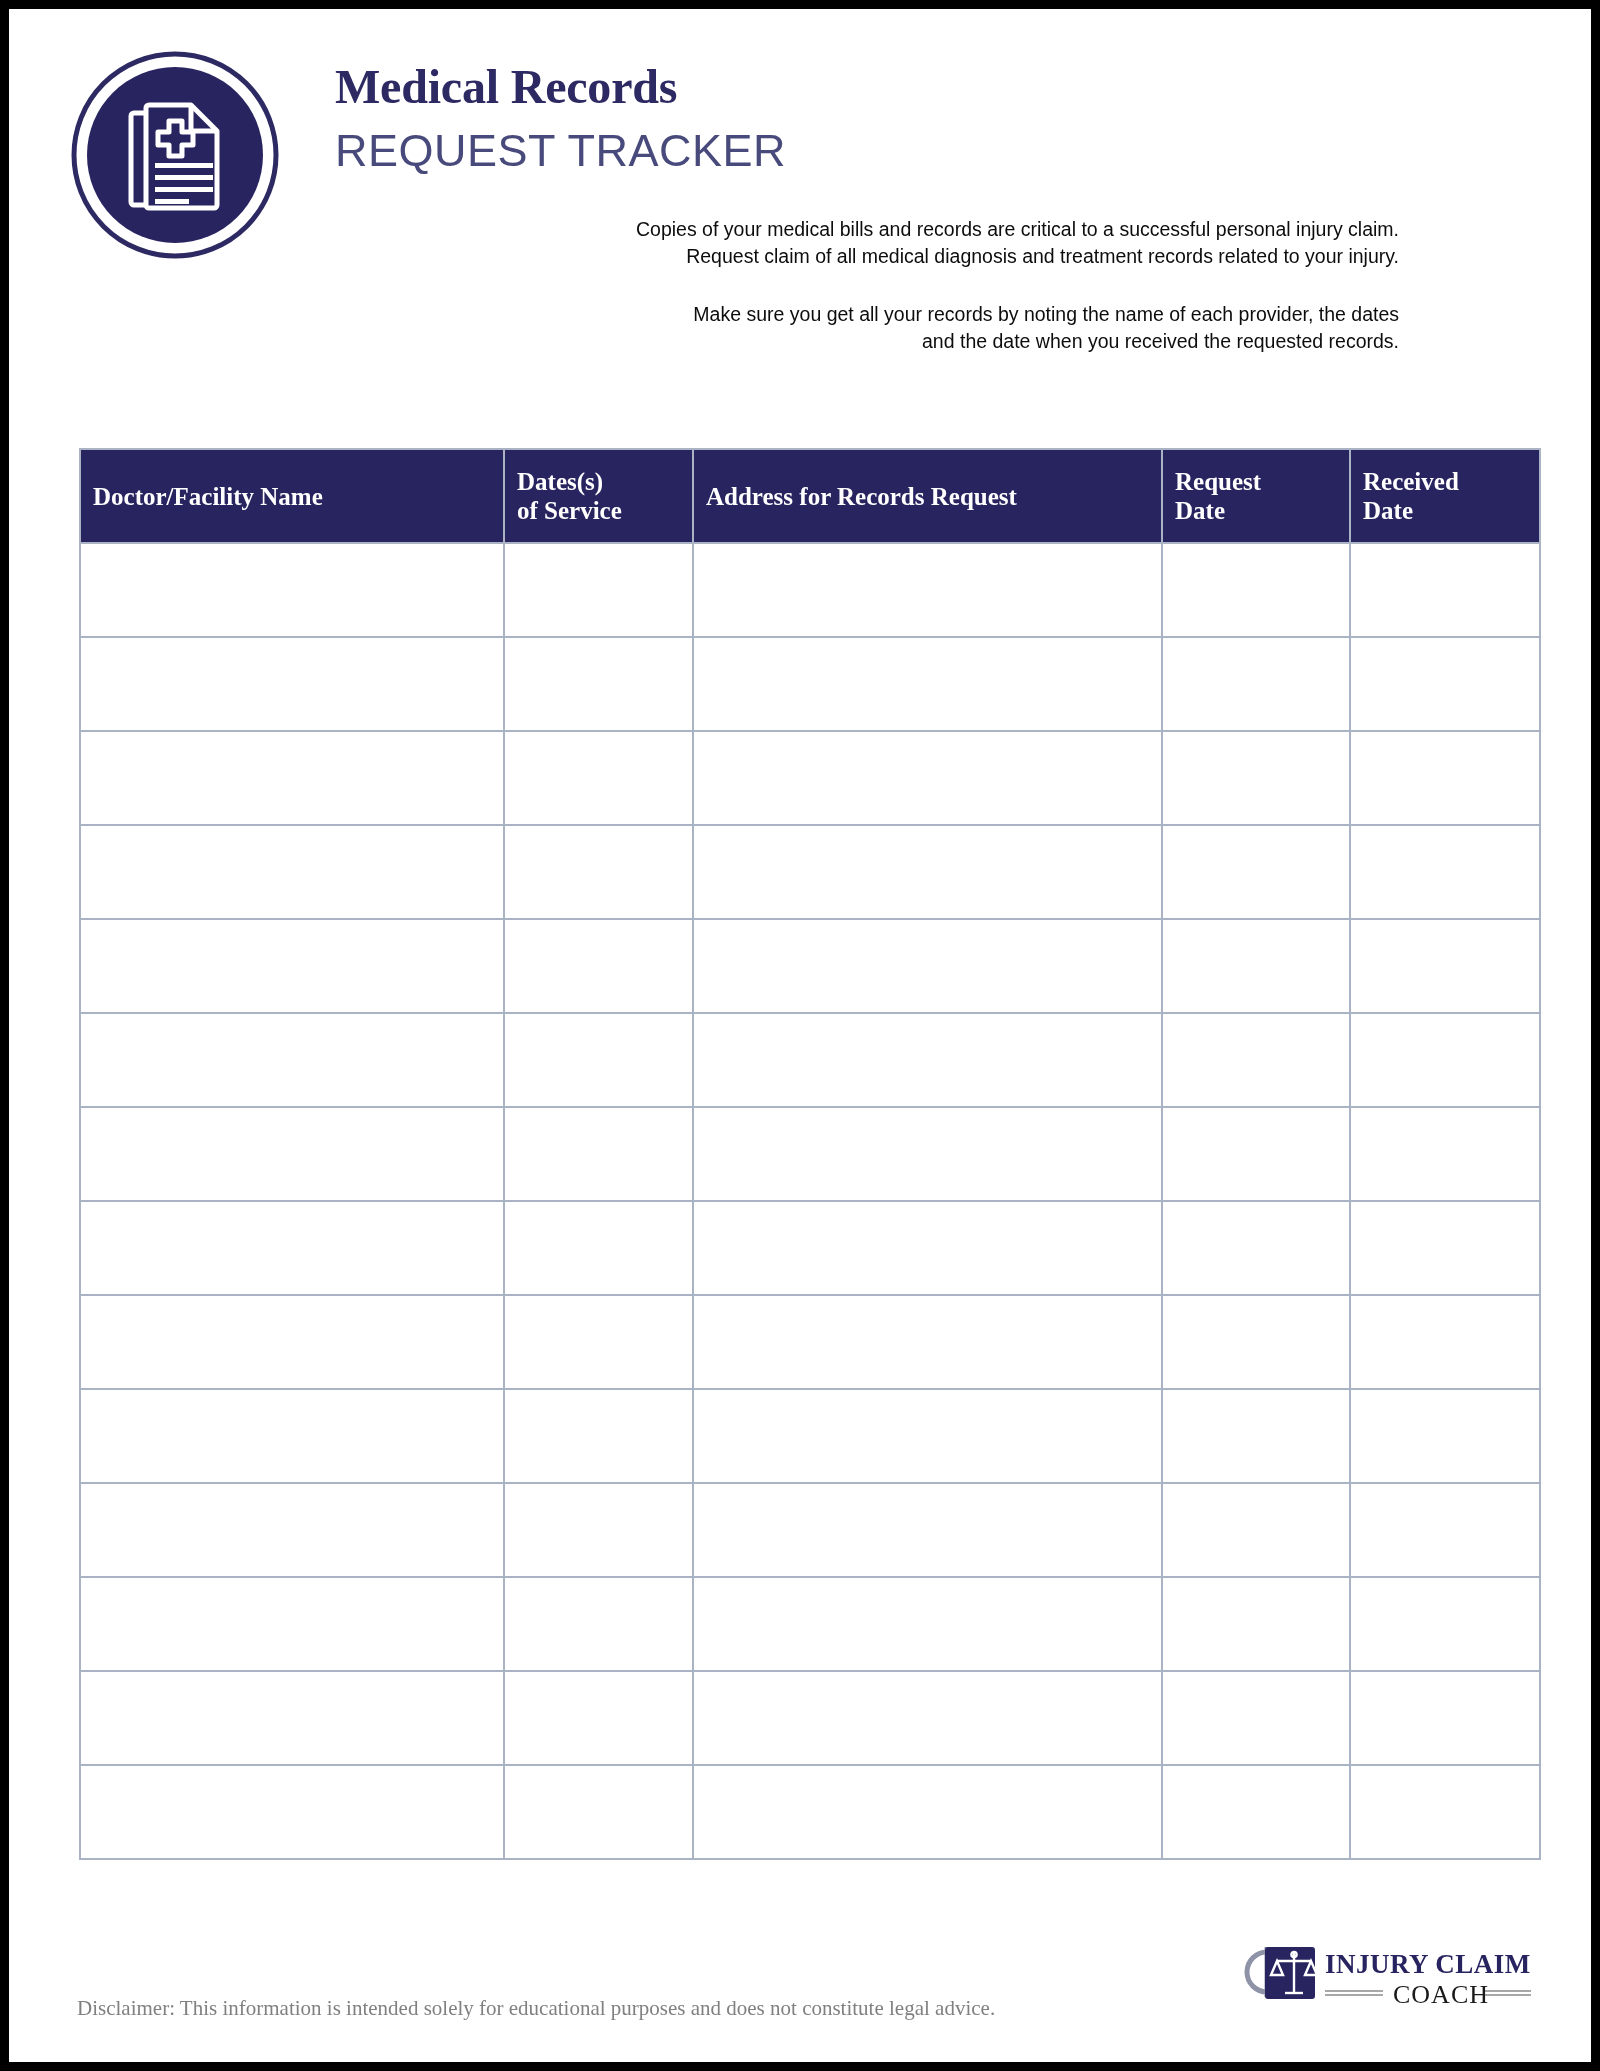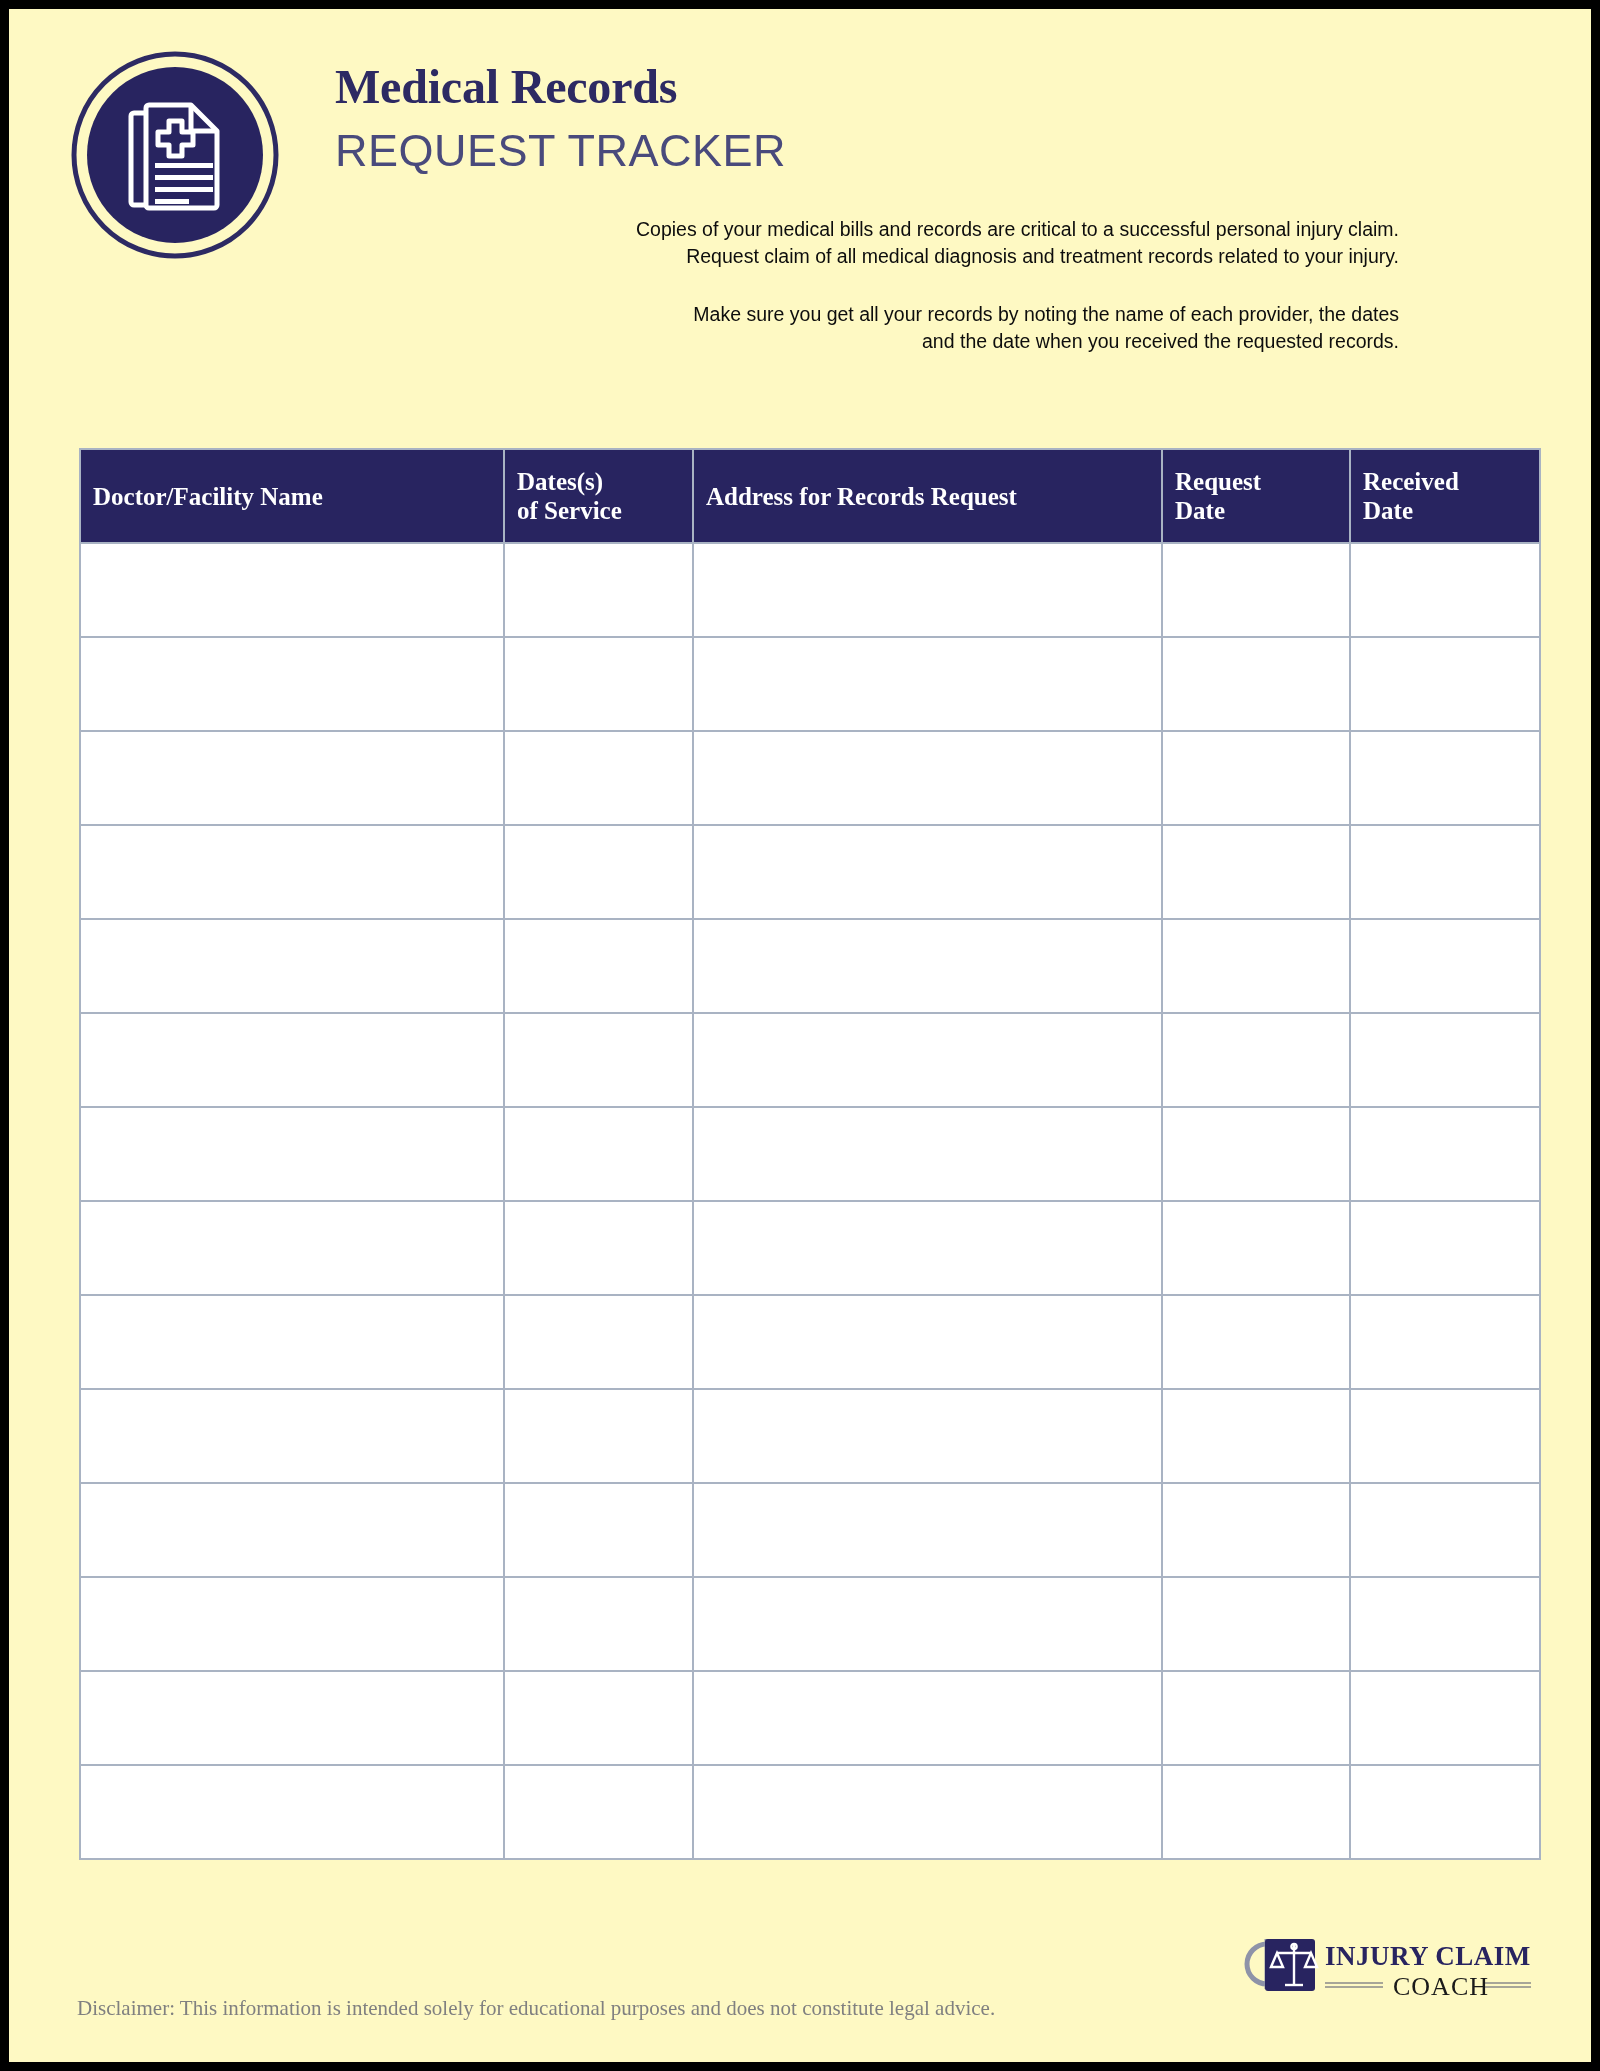--- a/index.html
+++ b/index.html
@@ -10,21 +10,21 @@
     background: #000000;
     font-family: "Liberation Sans", sans-serif;
   }
 
   #page {
     position: absolute;
     left: 9px;
     top: 9px;
     width: 1582px;
     height: 2053px;
-    background: #fef9c3;
+    background: #ffffff;
     overflow: hidden;
   }
 
   
   #header {
     position: absolute;
     left: 0; top: 0;
     width: 1582px;
     height: 400px;
   }
@@ -135,21 +135,21 @@
     font-family: "Liberation Serif", "DejaVu Serif", serif;
     font-size: 21px;
     line-height: 26px;
     color: #808080;
     white-space: nowrap;
   }
 
   #brand-logo {
     position: absolute;
     left: 1234px;
-    top: 52px;
+    top: 60px;
     width: 290px;
     height: 84px;
   }
   #brand-logo svg { display: block; width: 290px; height: 84px; }
 </style>
 </head>
 <body>
 
 <div id="page">
 

